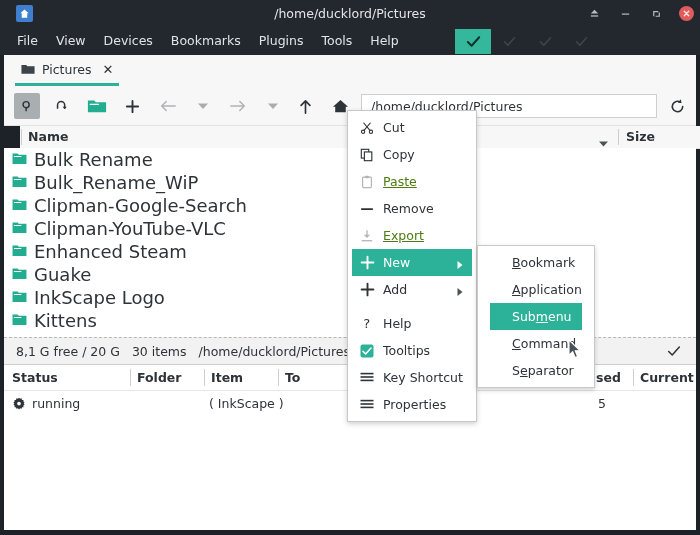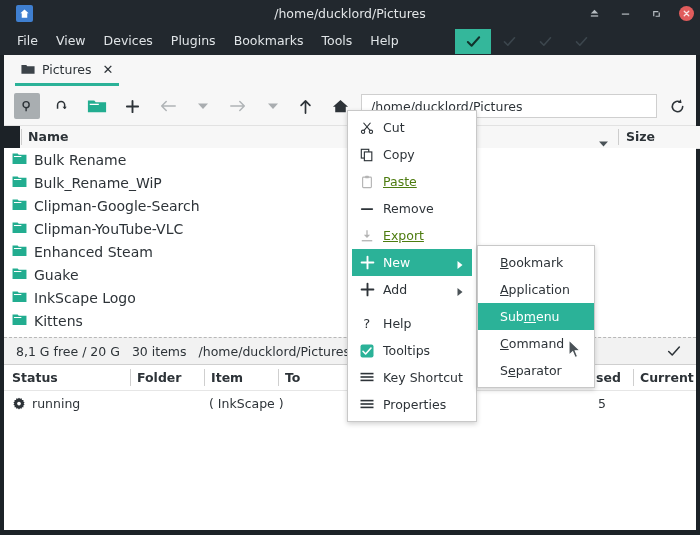--- a/index.html
+++ b/index.html
@@ -142,21 +142,21 @@
   
   .filelist {
     position: absolute; left: 4px; top: 148px; width: 692px; height: 189px;
     background: #ffffff;
   }
   .filerow {
     height: 23px;
     display: flex; align-items: center; gap: 7px;
     padding-left: 8px;
   }
-  .fname { font-size: 14px; color: #2d3338; }
+  .fname { font-size: 18px; color: #2d3338; }
 
   
   .statusline {
     position: absolute; left: 4px; top: 337px; width: 692px; height: 27px;
     background: #f2f2f2;
     border-top: 1px dashed #b8b8b8;
     display: flex; align-items: center;
   }
   .sl-text {
     margin-left: 12px; font-size: 12.5px; color: #2d3338;
@@ -219,21 +219,21 @@
   .mi-arrow { position: absolute; right: 8px; top: 9px; }
   .mi-sep-space { height: 7px; }
 
   
   .submenu {
     position: absolute; left: 477px; top: 245px;
     width: 118px;
     background: #ffffff;
     border: 1px solid #c8c8c8;
     box-shadow: 0 2px 5px rgba(0,0,0,0.18);
-    padding: 3px 0;
+    padding: 3px 12px;
     box-sizing: border-box;
     z-index: 50;
   }
   .smi {
     position: relative;
     height: 27px;
     display: flex; align-items: center;
     padding-left: 22px;
     font-size: 12.5px; color: #2d3338;
   }
@@ -279,22 +279,22 @@
           </svg>
       </div>
     </div>
   </div>
 
   <div class="menubar">
     <div class="menu-items">
       <div class="menu-item">File</div>
       <div class="menu-item">View</div>
       <div class="menu-item">Devices</div>
+      <div class="menu-item">Bookmarks</div>
       <div class="menu-item">Plugins</div>
-      <div class="menu-item">Bookmarks</div>
       <div class="menu-item">Tools</div>
       <div class="menu-item">Help</div>
     </div>
     <div class="mbtools">
       <div class="mbtool on">
         <svg width="17" height="17" viewBox="0 0 18 18">
             <path d="M3 9.5 L7 13.5 L15 4.5" stroke="#11332c" stroke-width="2.1" fill="none" stroke-linecap="round" stroke-linejoin="round"></path>
           </svg>
       </div>
       <div class="mbtool off">

